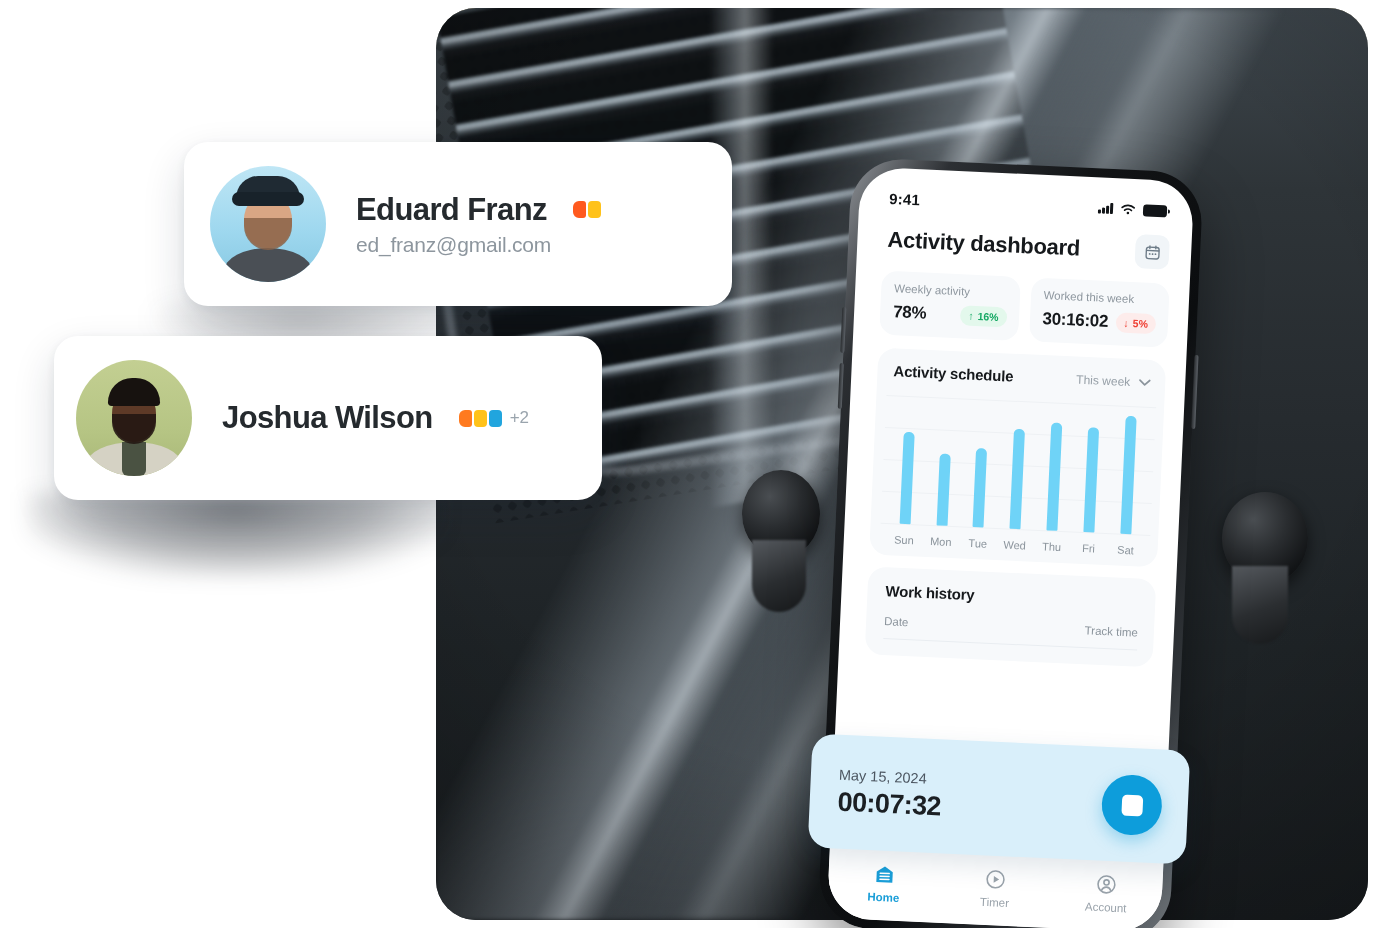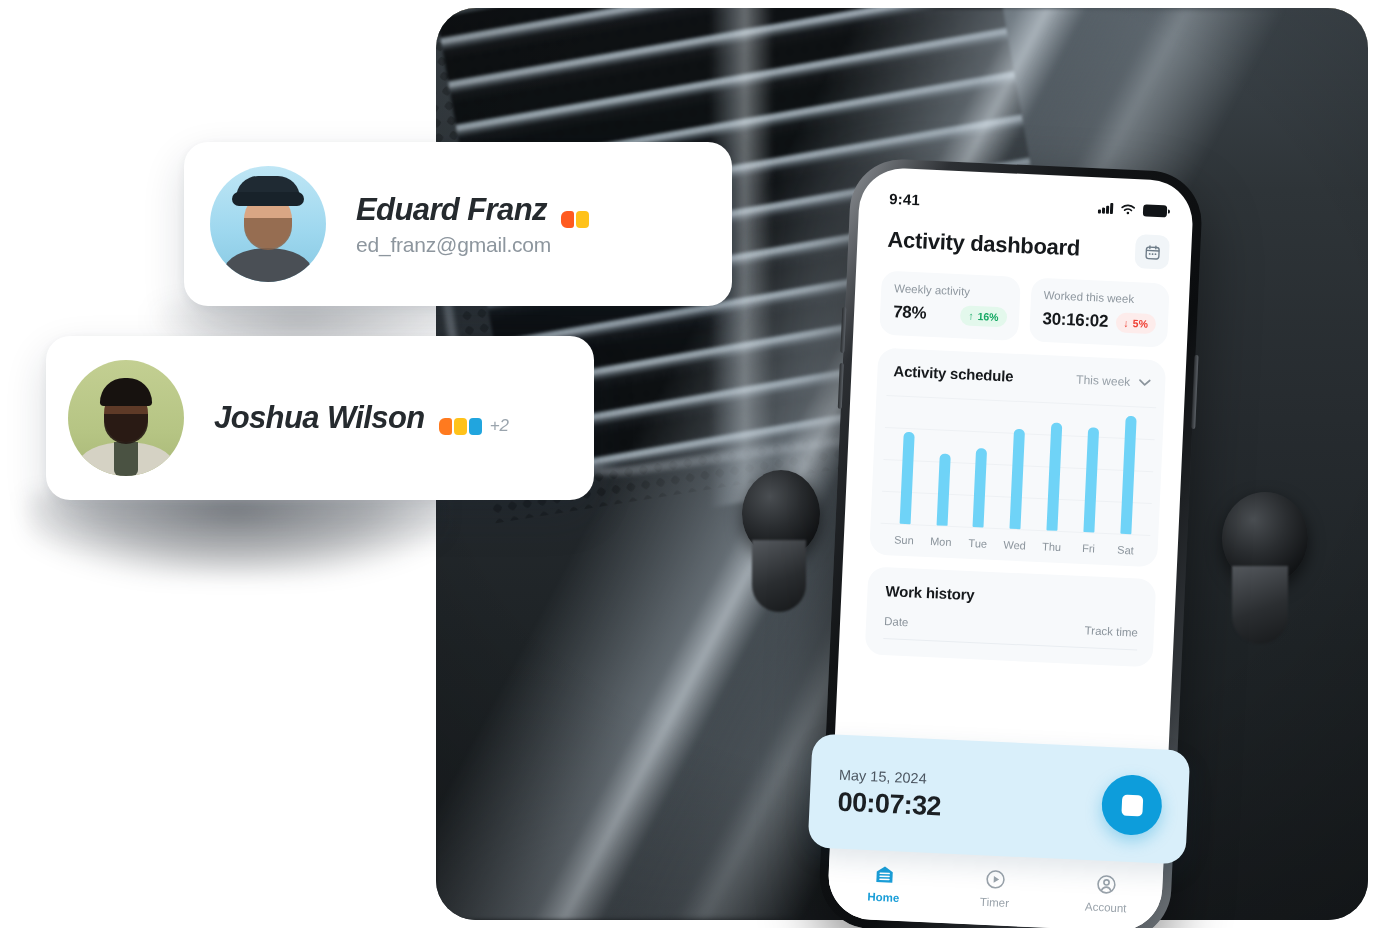--- a/index.html
+++ b/index.html
@@ -277,21 +277,21 @@
 
   
   .prof-card {
     position: absolute;
     background: #ffffff;
     border-radius: 24px;
     display: flex; align-items: center;
     box-shadow: 0 18px 42px rgba(24,38,55,.16), 0 3px 10px rgba(24,38,55,.07);
   }
   .card-eduard { left: 184px; top: 142px;  width: 548px; height: 164px; padding: 0 0 0 26px; }
-  .card-joshua { left: 46px;  top: 336px;  width: 548px; height: 164px; padding: 0 0 0 22px; }
+  .card-joshua { left: 54px;  top: 336px;  width: 548px; height: 164px; padding: 0 0 0 22px; }
 
   .avatar {
     width: 116px; height: 116px; border-radius: 50%;
     overflow: hidden; flex: 0 0 auto;
     position: relative;
   }
   .avatar.eduard { background: linear-gradient(180deg,#bfe6f5 0%, #9fd8ef 55%, #86c8e2 100%); }
   .avatar.joshua { background: linear-gradient(180deg,#c3cf92 0%, #b6c584 60%, #a9b878 100%); }
   
   .av-head { position:absolute; border-radius:50% 50% 46% 46%; }
@@ -301,21 +301,21 @@
   .ed-face { left:34px; top:26px; width:48px; height:56px; background:#d9a684; }
   .ed-beard{ position:absolute; left:34px; top:52px; width:48px; height:32px; background:#8a6348; border-radius:0 0 24px 24px; opacity:.85;}
   .ed-shirt{ left:14px; top:82px; width:88px; height:46px; background:#4a4f55; }
   .jo-hair { position:absolute; left:32px; top:18px; width:52px; height:28px; background:#17120f; border-radius:26px 26px 4px 4px; }
   .jo-face { left:36px; top:26px; width:44px; height:56px; background:#5e3a27; }
   .jo-beard{ position:absolute; left:36px; top:54px; width:44px; height:30px; background:#241713; border-radius:0 0 22px 22px; opacity:.9;}
   .jo-shirt{ left:10px; top:82px; width:96px; height:46px; background:#d5d2c4; }
   .jo-collar{ position:absolute; left:46px; top:82px; width:24px; height:34px; background:#4a5242; border-radius:0 0 6px 6px; transform:rotate(0deg); }
 
   .prof-text { margin-left: 30px; }
-  .prof-name-row { display: flex; align-items: flex-end; gap: 14px; font-style: italic; }
+  .prof-name-row { display: flex; align-items: center; gap: 26px; }
   .prof-name { font-size: 31px; font-weight: 700; color: #252a2e; letter-spacing: -.6px; }
   .dots { display: flex; align-items: center; gap: 2px; }
   .dot { width: 13px; height: 17px; border-radius: 4px; }
   .dot.first { border-radius: 6px 3px 3px 6px; }
   .plus-n { font-size: 17px; color: #9aa4ad; margin-left: 6px; }
   .prof-sub { font-size: 21px; color: #8d969e; margin-top: 5px; letter-spacing: -.2px; }
 
   
   .smudge {
     position: absolute; left: 26px; top: 492px;

